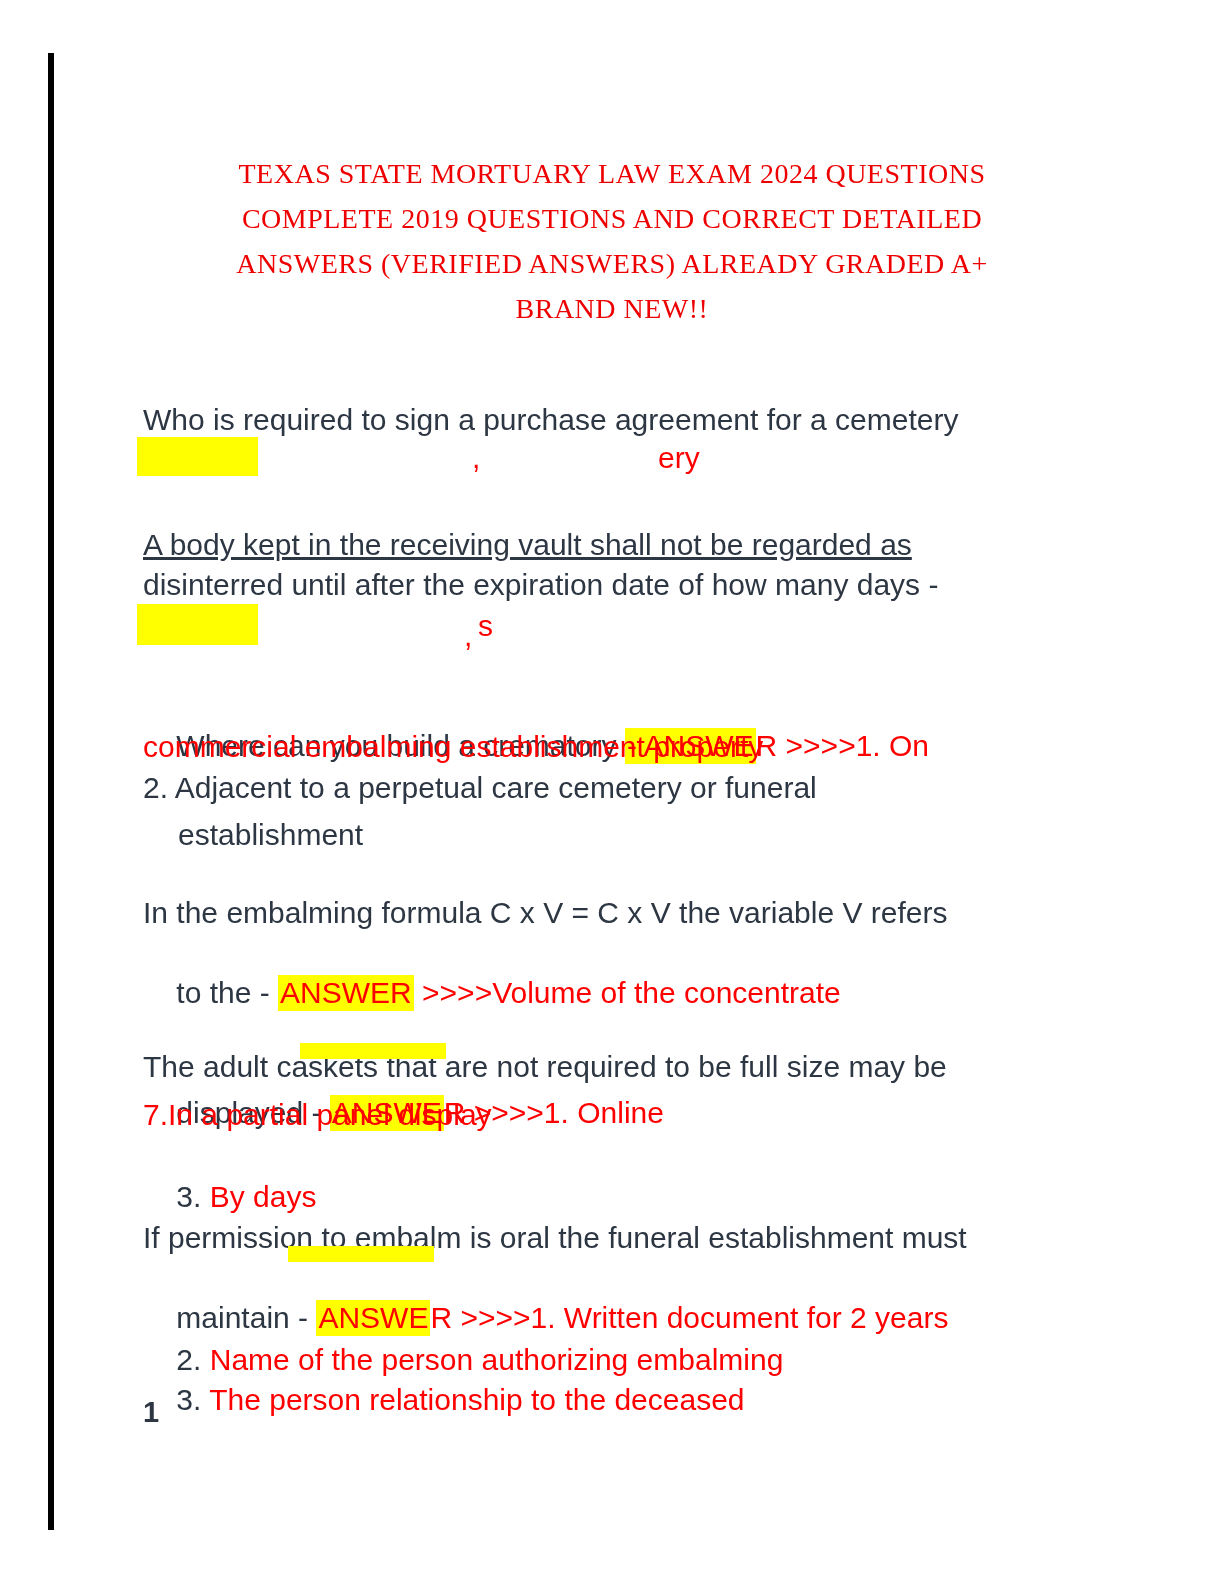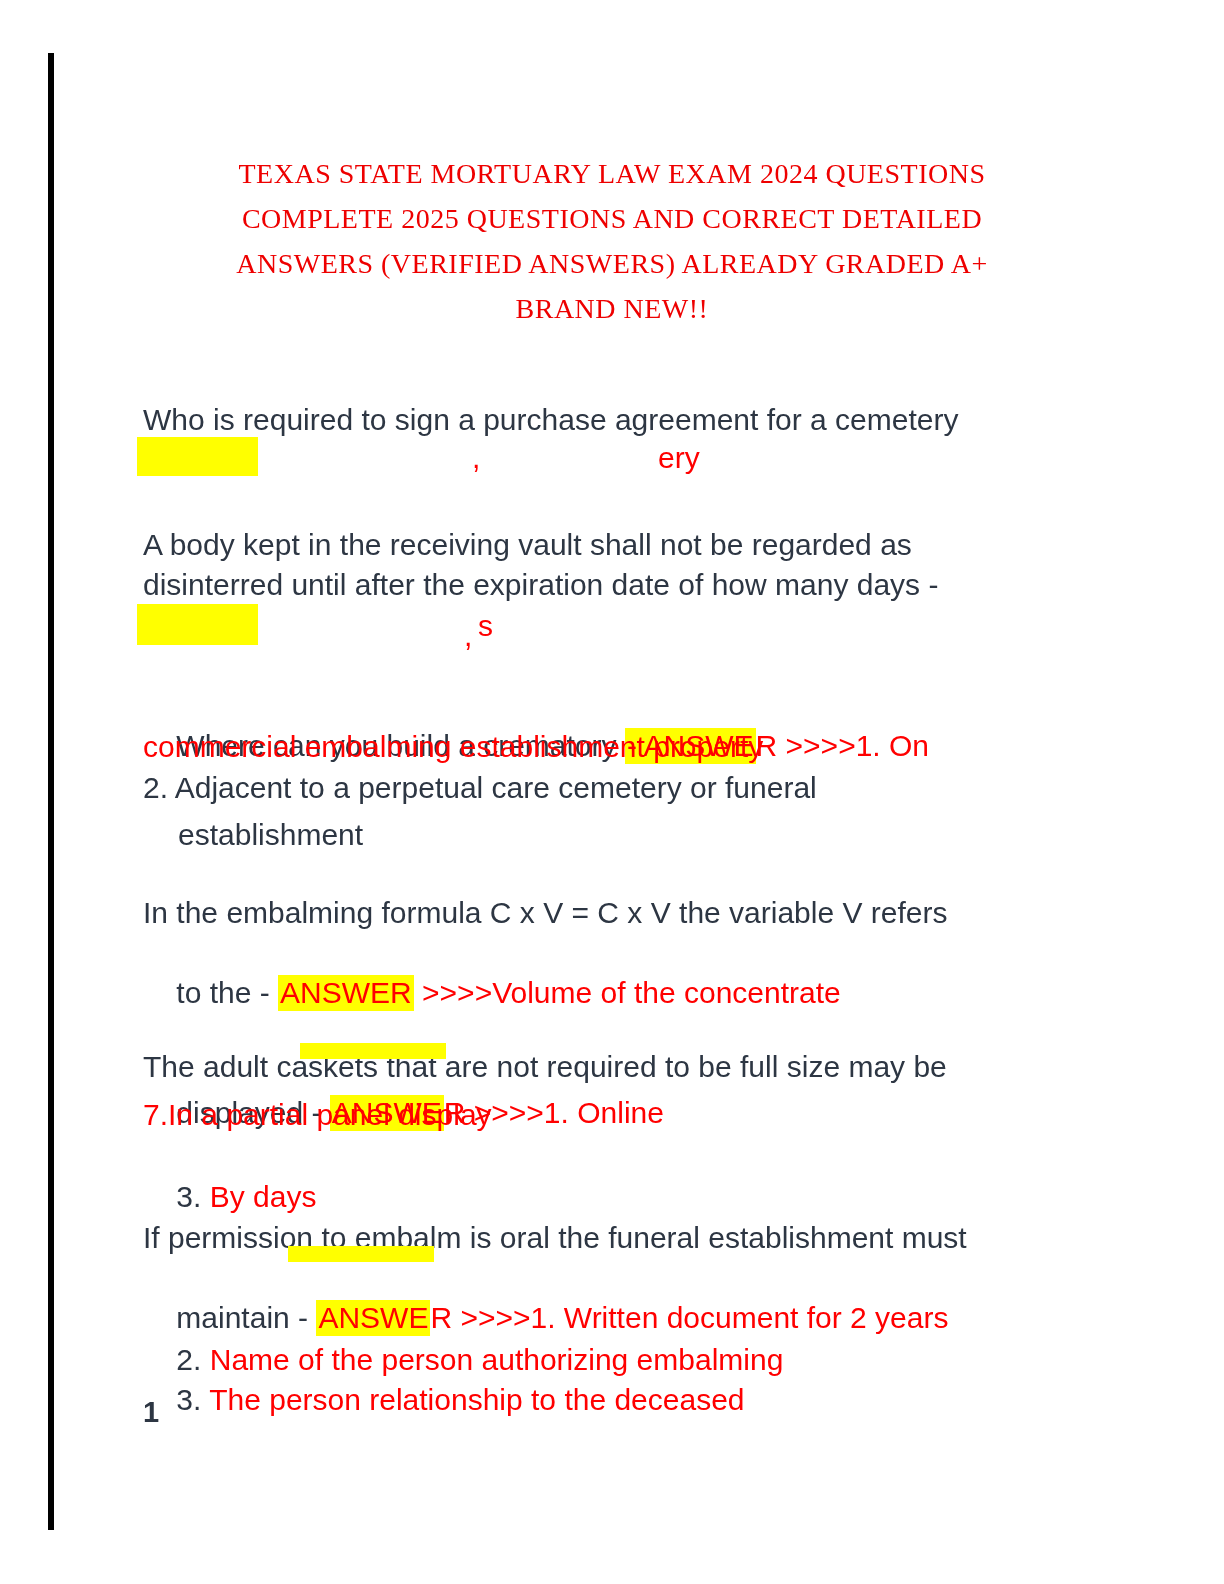--- a/index.html
+++ b/index.html
@@ -51,31 +51,31 @@
 </head>
 <body>
 
 <div id="page">
 
   <div class="bar" style="left:48px;top:53px;width:6px;height:1477px;"></div>
   <div class="bar" style="left:1170px;top:53px;width:7px;height:1477px;"></div>
 
   <div class="title">
     <div>TEXAS STATE MORTUARY LAW EXAM 2024 QUESTIONS</div>
-    <div>COMPLETE 2025 QUESTIONS AND CORRECT DETAILED</div>
+    <div>COMPLETE 2019 QUESTIONS AND CORRECT DETAILED</div>
     <div>ANSWERS (VERIFIED ANSWERS) ALREADY GRADED A+</div>
     <div>BRAND NEW!!</div>
   </div>
 
   <div class="line dark" style="left:143px;top:400px;">Who is required to sign a purchase agreement for a cemetery</div>
   <div class="redaction" style="left:137px;top:437px;width:121px;height:39px;"></div>
   <div class="frag" style="left:472px;top:438px;">,</div>
   <div class="frag" style="left:658px;top:438px;">ery</div>
 
-  <div class="line dark" style="left:143px;top:525px;">A body kept in the receiving vault shall not be regarded as</div>
+  <div class="line dark" style="left:143px;top:525px;text-decoration:underline;">A body kept in the receiving vault shall not be regarded as</div>
   <div class="line dark" style="left:143px;top:565px;">disinterred until after the expiration date of how many days -</div>
   <div class="redaction" style="left:137px;top:604px;width:121px;height:41px;"></div>
   <div class="frag" style="left:464px;top:616px;">,</div>
   <div class="frag" style="left:478px;top:606px;">s</div>
 
   <div class="line" style="left:143px;top:686px;">
     <span class="dark">Where can you build a crematory </span><span class="hl">- ANSWE</span><span class="red">R &gt;&gt;&gt;&gt;1. On</span>
   </div>
   <div class="line red" style="left:143px;top:727px;">commercial embalming establishment property</div>
   <div class="line dark" style="left:143px;top:768px;">2. Adjacent to a perpetual care cemetery or funeral</div>

